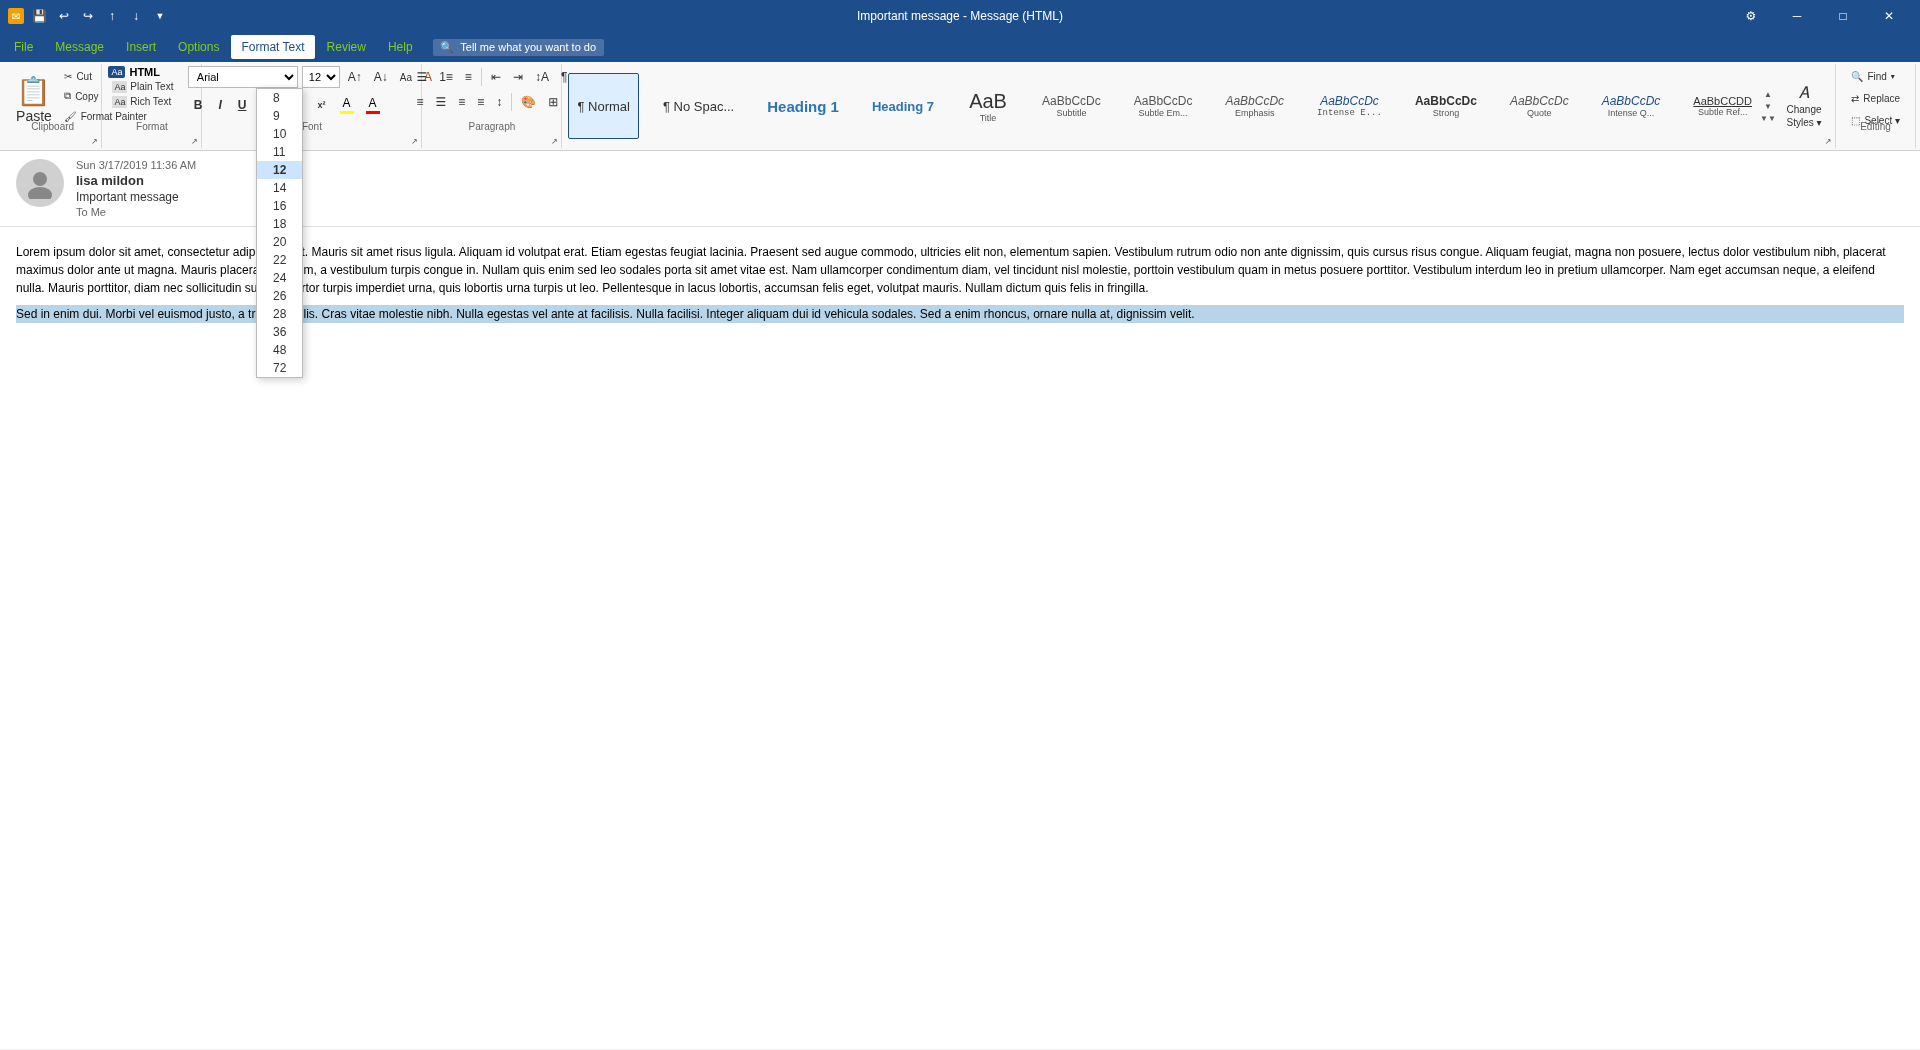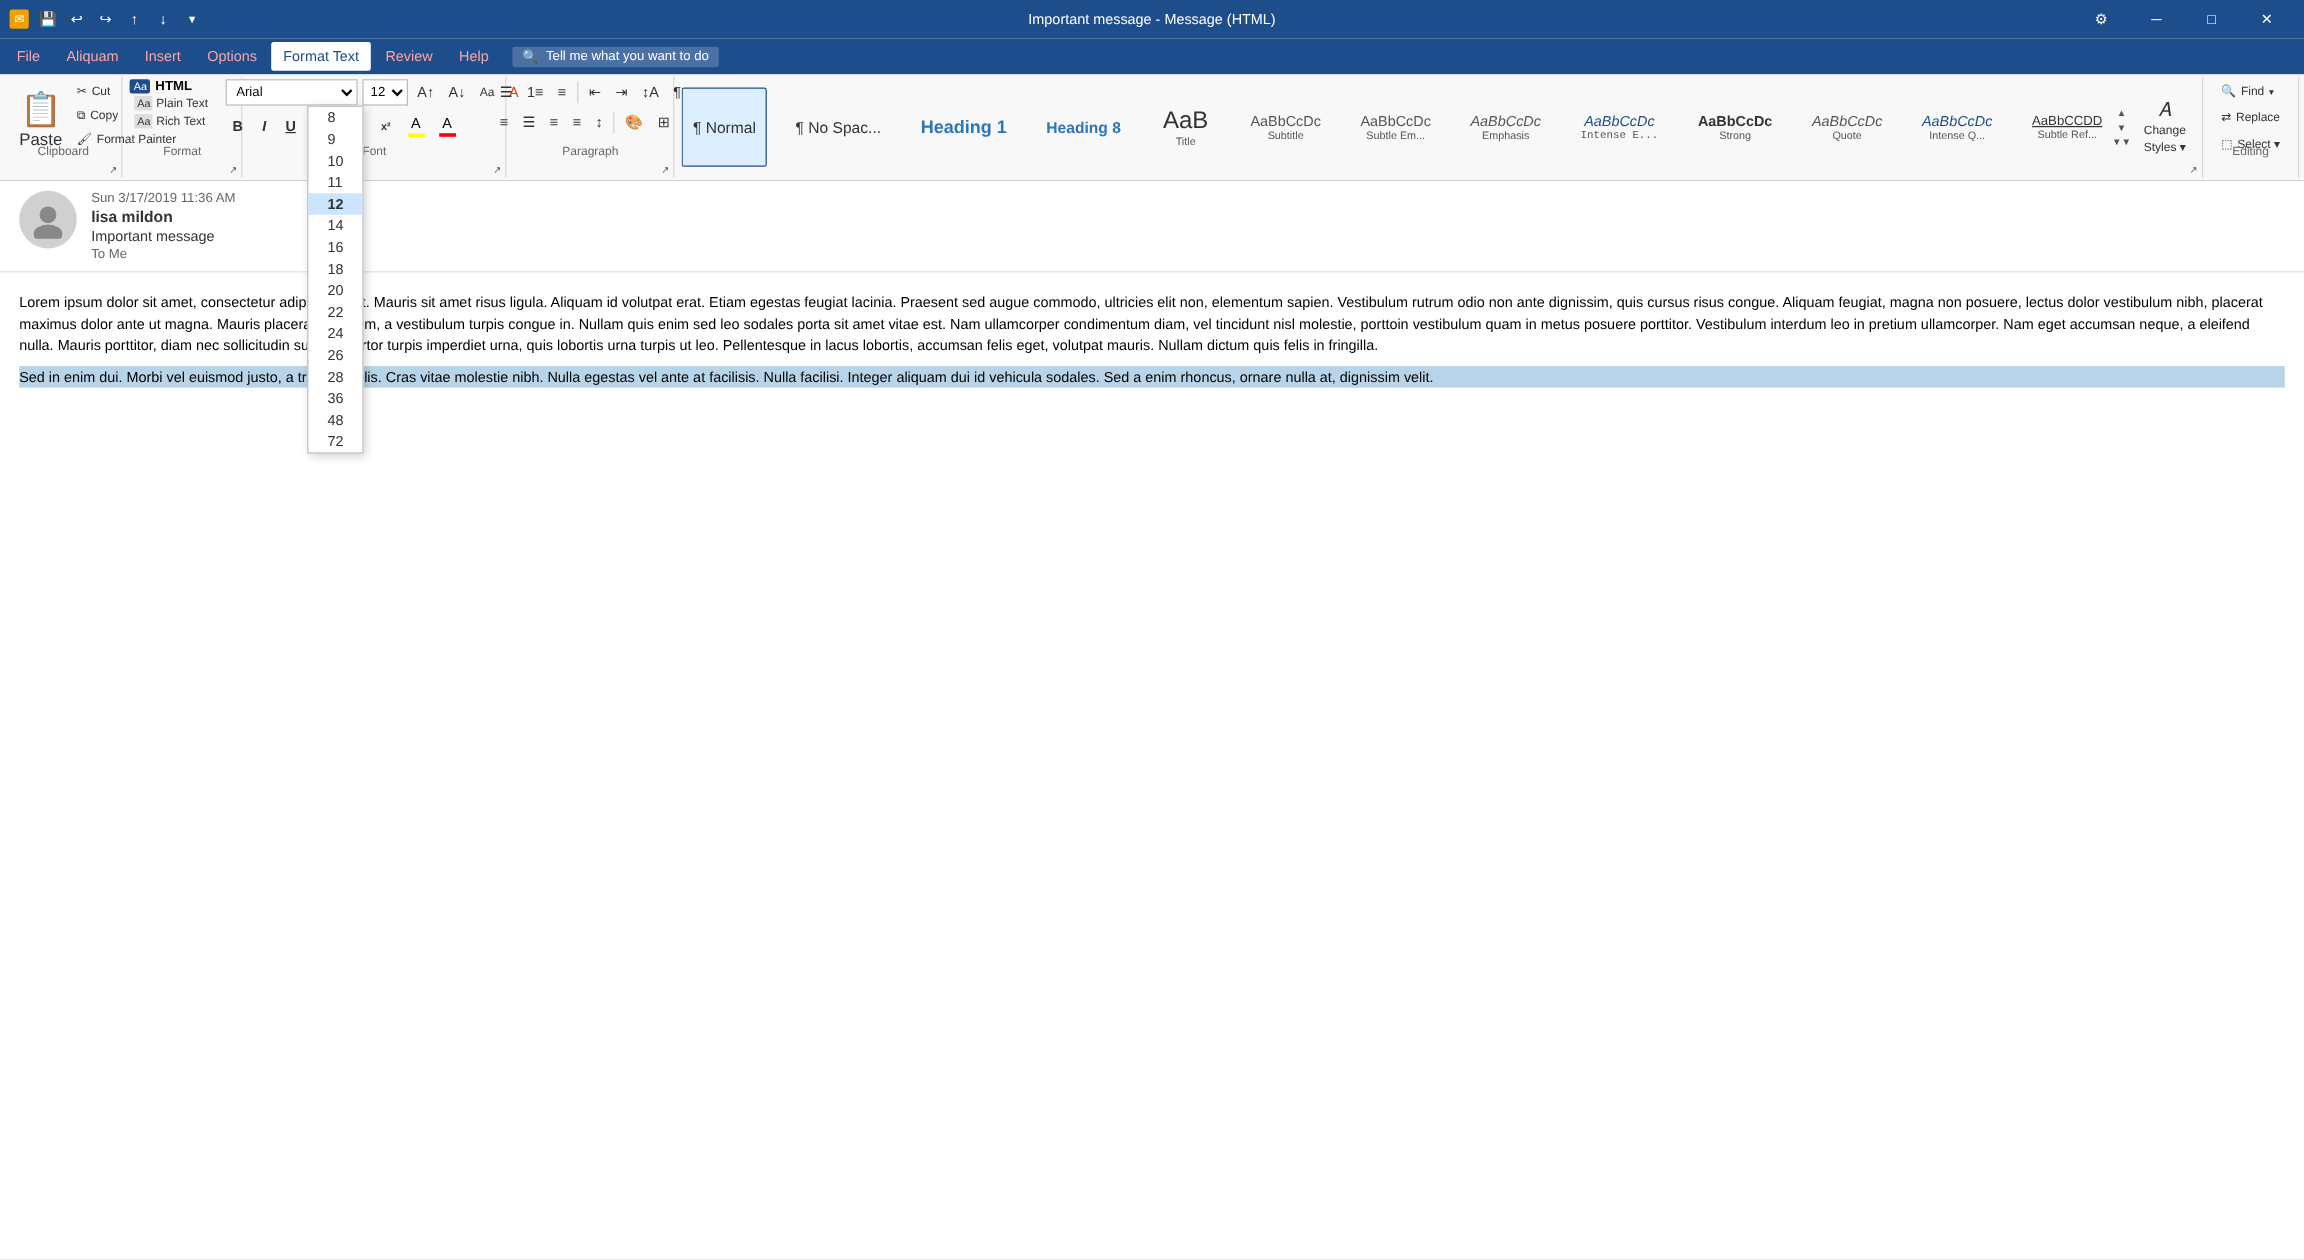--- a/index.html
+++ b/index.html
@@ -29,21 +29,21 @@
     .menu-bar {
       height: 30px;
       background: #1e4d8c;
       display: flex;
       align-items: center;
       padding: 0 4px;
       gap: 2px;
     }
     .menu-item {
       padding: 4px 10px;
-      color: #fca5a5;
+      color: #84cc16;
       font-size: 12px;
       cursor: pointer;
       border-radius: 2px;
       height: 24px;
       display: flex;
       align-items: center;
     }
     .menu-item.active { background: white; color: #1e4d8c; }
     .menu-search {
       margin-left: 8px;
@@ -289,21 +289,21 @@
   <div class="title-bar-controls">
     <button class="title-bar-btn">⚙</button>
     <button class="title-bar-btn">─</button>
     <button class="title-bar-btn">□</button>
     <button class="title-bar-btn close">✕</button>
   </div>
 </div>
 
 <div class="menu-bar">
   <div class="menu-item">File</div>
-  <div class="menu-item">Aliquam</div>
+  <div class="menu-item">Message</div>
   <div class="menu-item">Insert</div>
   <div class="menu-item">Options</div>
   <div class="menu-item active">Format Text</div>
   <div class="menu-item">Review</div>
   <div class="menu-item">Help</div>
   <div class="menu-search">
     <span>🔍</span>
     <span>Tell me what you want to do</span>
   </div>
 </div>
@@ -423,21 +423,21 @@
           <div class="style-item active">
             <span style="font-size:13px;color:#333;">¶ Normal</span>
           </div>
           <div class="style-item">
             <span style="font-size:13px;color:#333;">¶ No Spac...</span>
           </div>
           <div class="style-item">
             <span style="font-size:15px;font-weight:bold;color:#2e75b6;">Heading 1</span>
           </div>
           <div class="style-item">
-            <span style="font-size:13px;font-weight:bold;color:#2e75b6;">Heading 8</span>
+            <span style="font-size:13px;font-weight:bold;color:#2e75b6;">Heading 7</span>
           </div>
           <div class="style-item">
             <span style="font-size:20px;color:#333;">AaB</span>
             <span style="font-size:9px;color:#555;">Title</span>
           </div>
           <div class="style-item">
             <span style="font-size:12px;color:#555;">AaBbCcDc</span>
             <span style="font-size:9px;color:#555;">Subtitle</span>
           </div>
           <div class="style-item">

